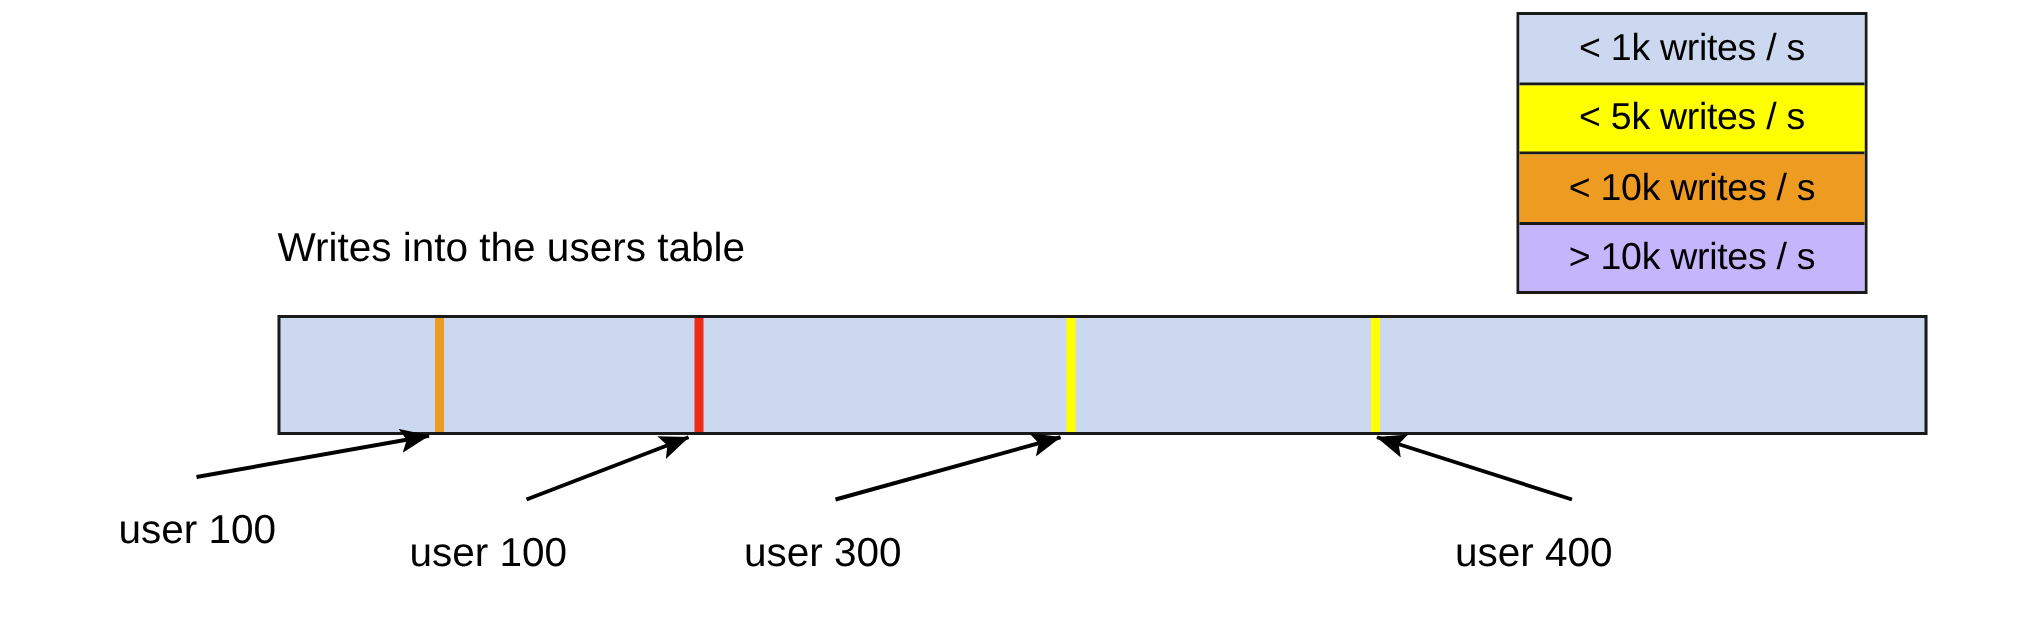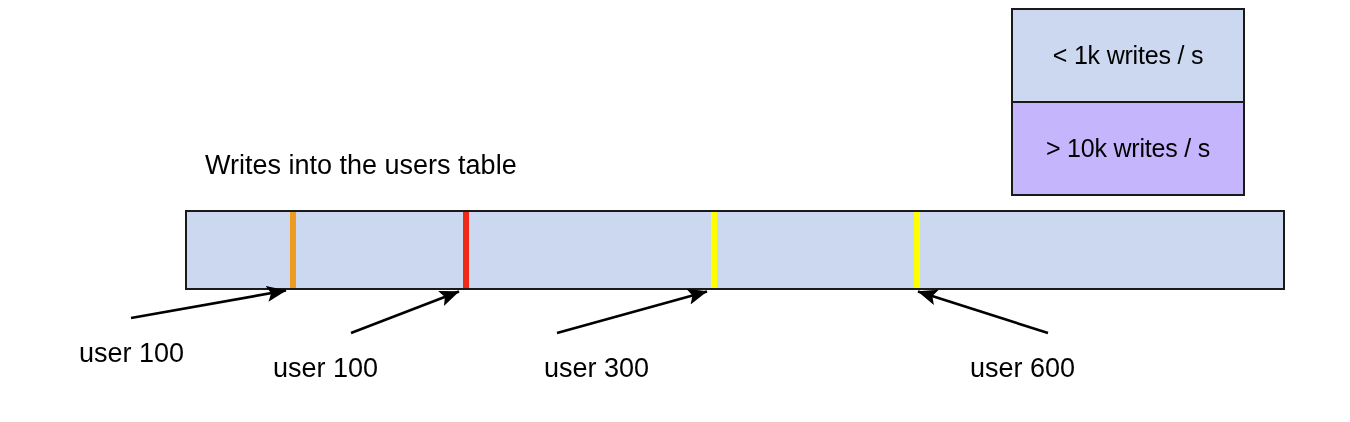--- a/index.html
+++ b/index.html
@@ -38,21 +38,21 @@
     font-size: 25px;
     line-height: 1;
     letter-spacing: -0.2px;
     white-space: nowrap;
   }
   .legend-row:last-child { border-bottom: none; }
 
   
   #caption {
     position: absolute;
-    left: 205px;
+    left: 185px;
     top: 152px;
     font-size: 27px;
     line-height: 1;
     white-space: nowrap;
   }
 
   
   #bar {
     position: absolute;
     left: 185px;
@@ -88,20 +88,26 @@
     white-space: nowrap;
   }
 </style>
 </head>
 <body>
 
 <div id="legend">
   <div class="legend-row" style="background:#cbd8ef">
     <span>&lt; 1k writes / s</span>
   </div>
+  <div class="legend-row" style="background:#ffff00">
+    <span>&lt; 5k writes / s</span>
+  </div>
+  <div class="legend-row" style="background:#ee9b22">
+    <span>&lt; 10k writes / s</span>
+  </div>
   <div class="legend-row" style="background:#c4b5fd">
     <span>&gt; 10k writes / s</span>
   </div>
 </div>
 
 <div id="caption">Writes into the users table</div>
 
 <div id="bar" style="background:#cbd8ef">
   <div class="stripe" style="left:103px; background:#ee9b22"></div>
   <div class="stripe" style="left:276px; background:#ee2b17"></div>
@@ -116,14 +122,14 @@
     </marker>
   </defs>
   <line x1="131" y1="318" x2="286" y2="290.5" stroke="#000000" stroke-width="2.6" marker-end="url(#ah)"></line>
   <line x1="351" y1="333" x2="459" y2="291.5" stroke="#000000" stroke-width="2.6" marker-end="url(#ah)"></line>
   <line x1="557" y1="333" x2="707" y2="291.5" stroke="#000000" stroke-width="2.6" marker-end="url(#ah)"></line>
   <line x1="1048" y1="333" x2="918" y2="291.5" stroke="#000000" stroke-width="2.6" marker-end="url(#ah)"></line>
 </svg>
 
 <div class="tick-label" style="left:52px; top:340px;margin-left:27px;">user 100</div>
 <div class="tick-label" style="left:273px; top:355px;">user 100</div>
-<div class="tick-label" style="left:496px; top:355px;margin-left:48px;">user 300</div>
-<div class="tick-label" style="left:970px; top:355px;">user 600</div>
+<div class="tick-label" style="left:496px; top:355px;">user 300</div>
+<div class="tick-label" style="left:970px; top:355px;">user 400</div>
 
 </body></html>

